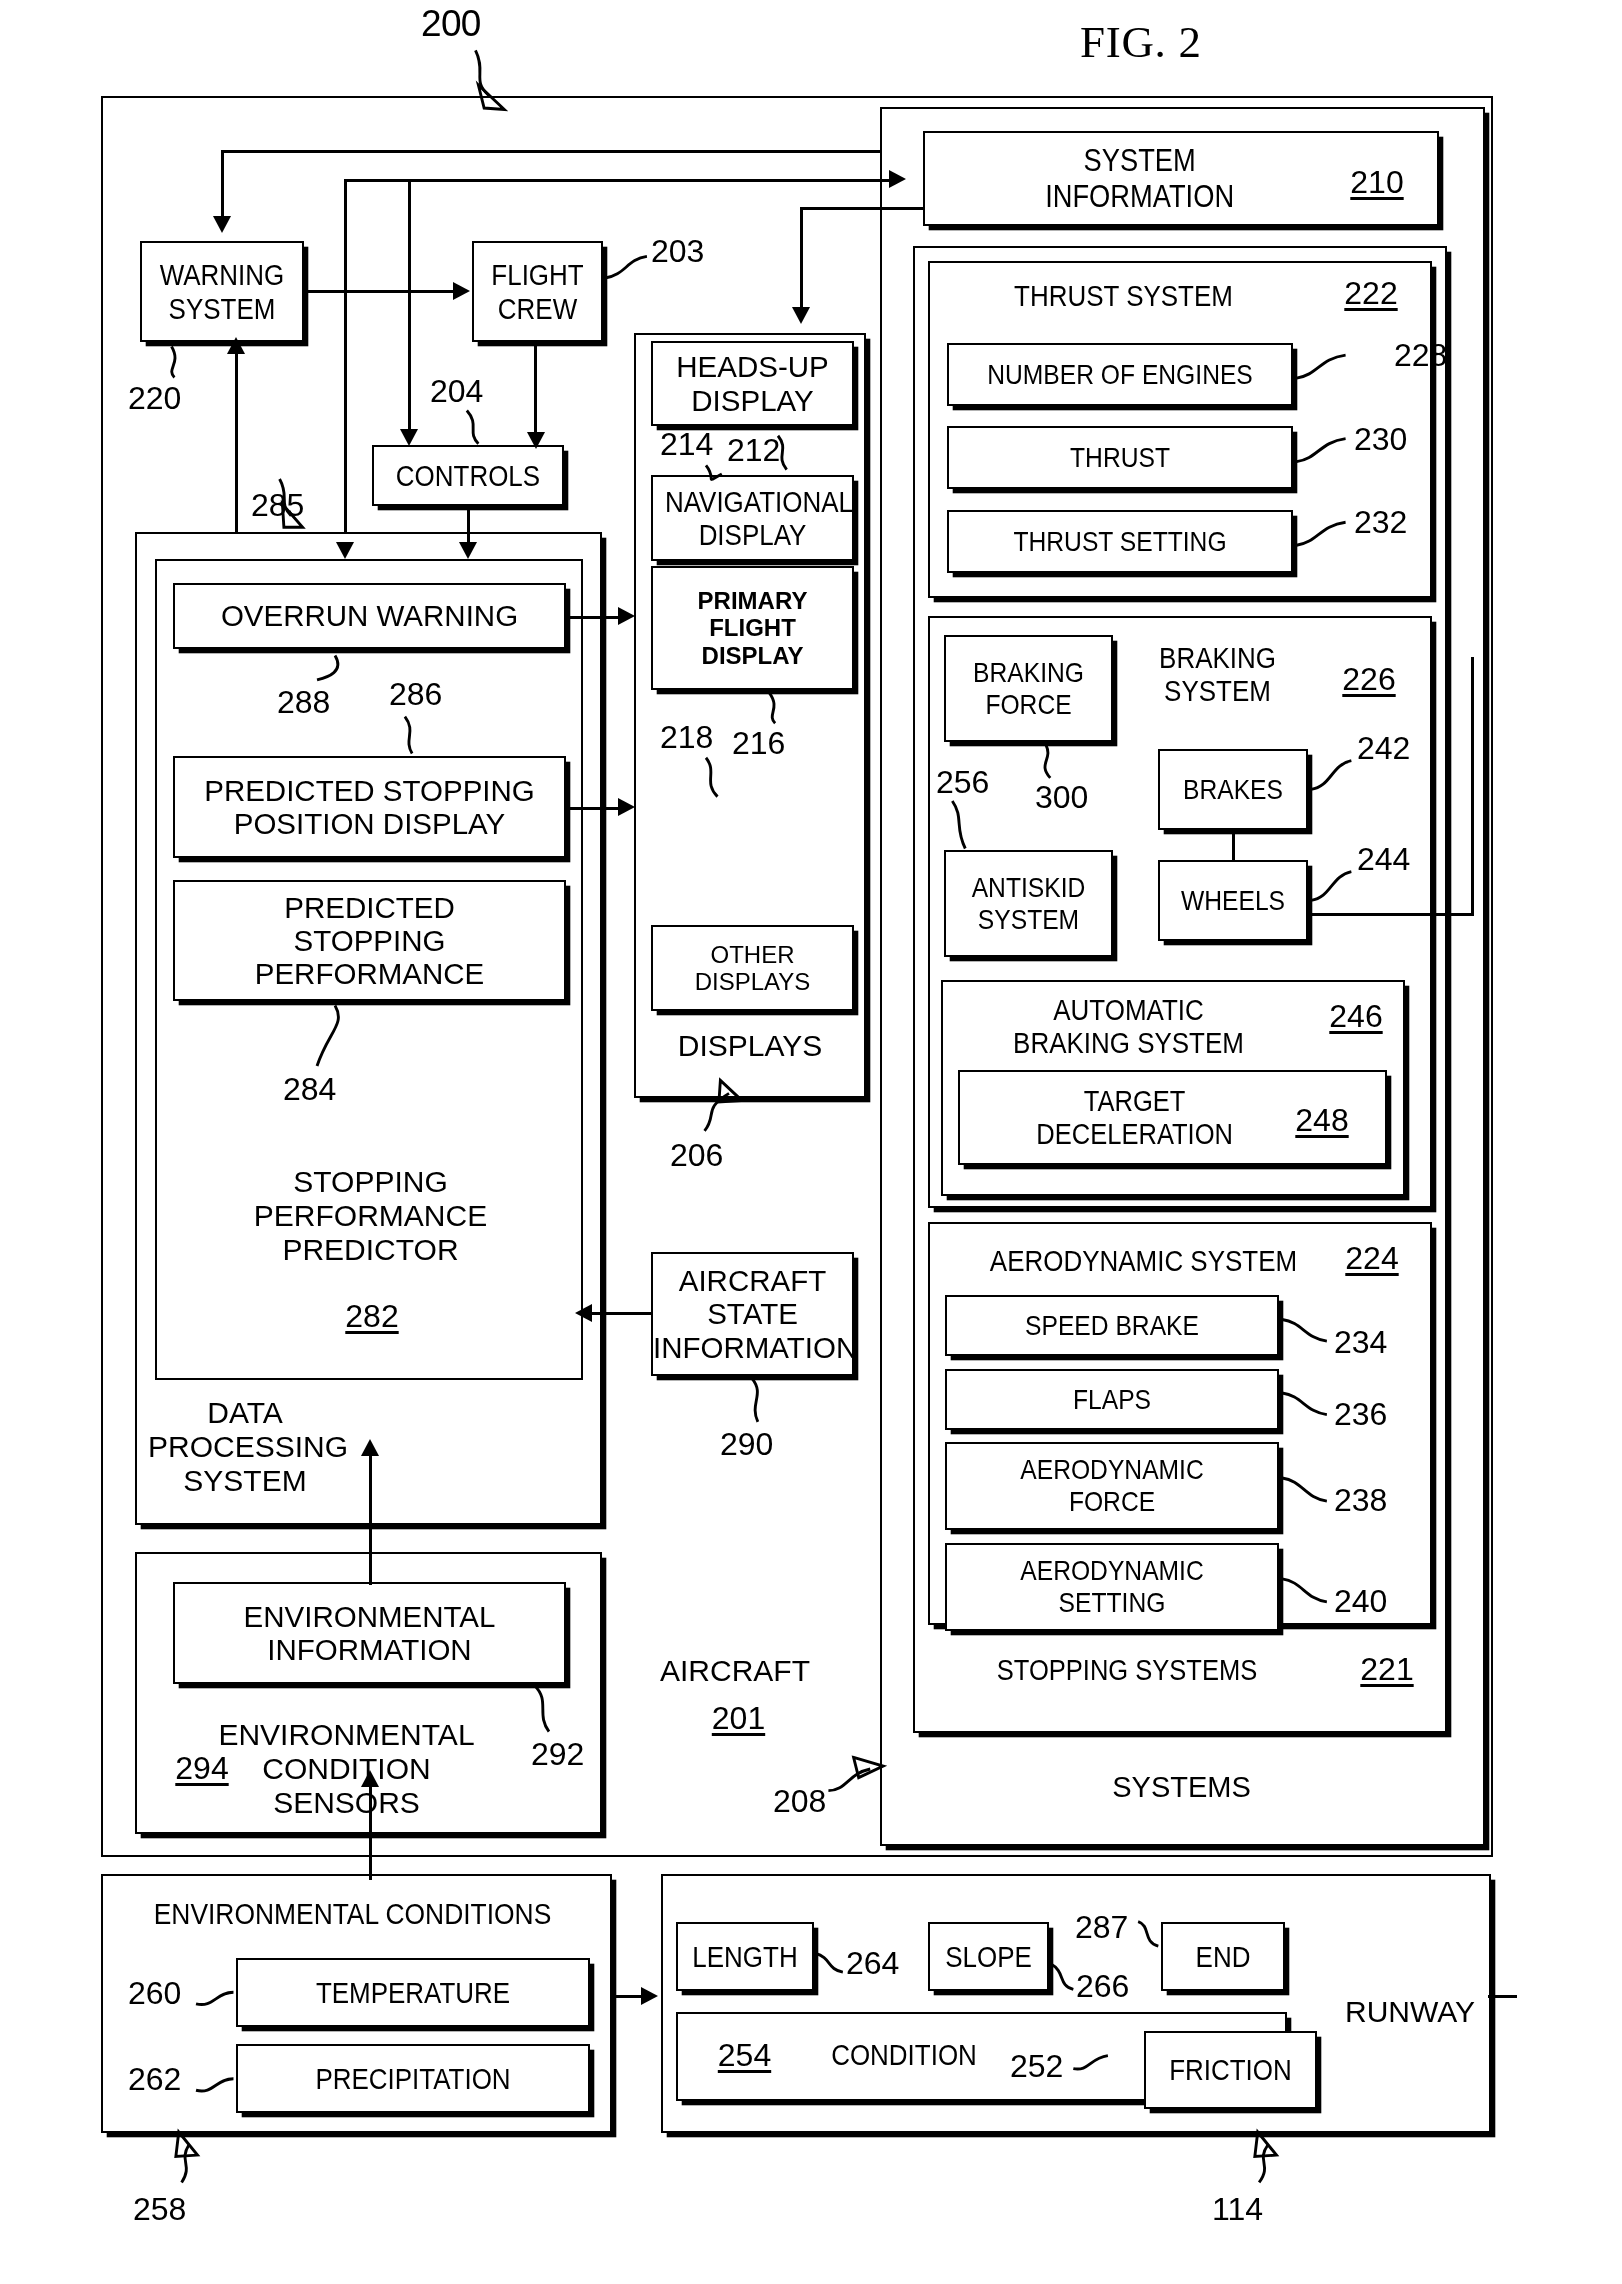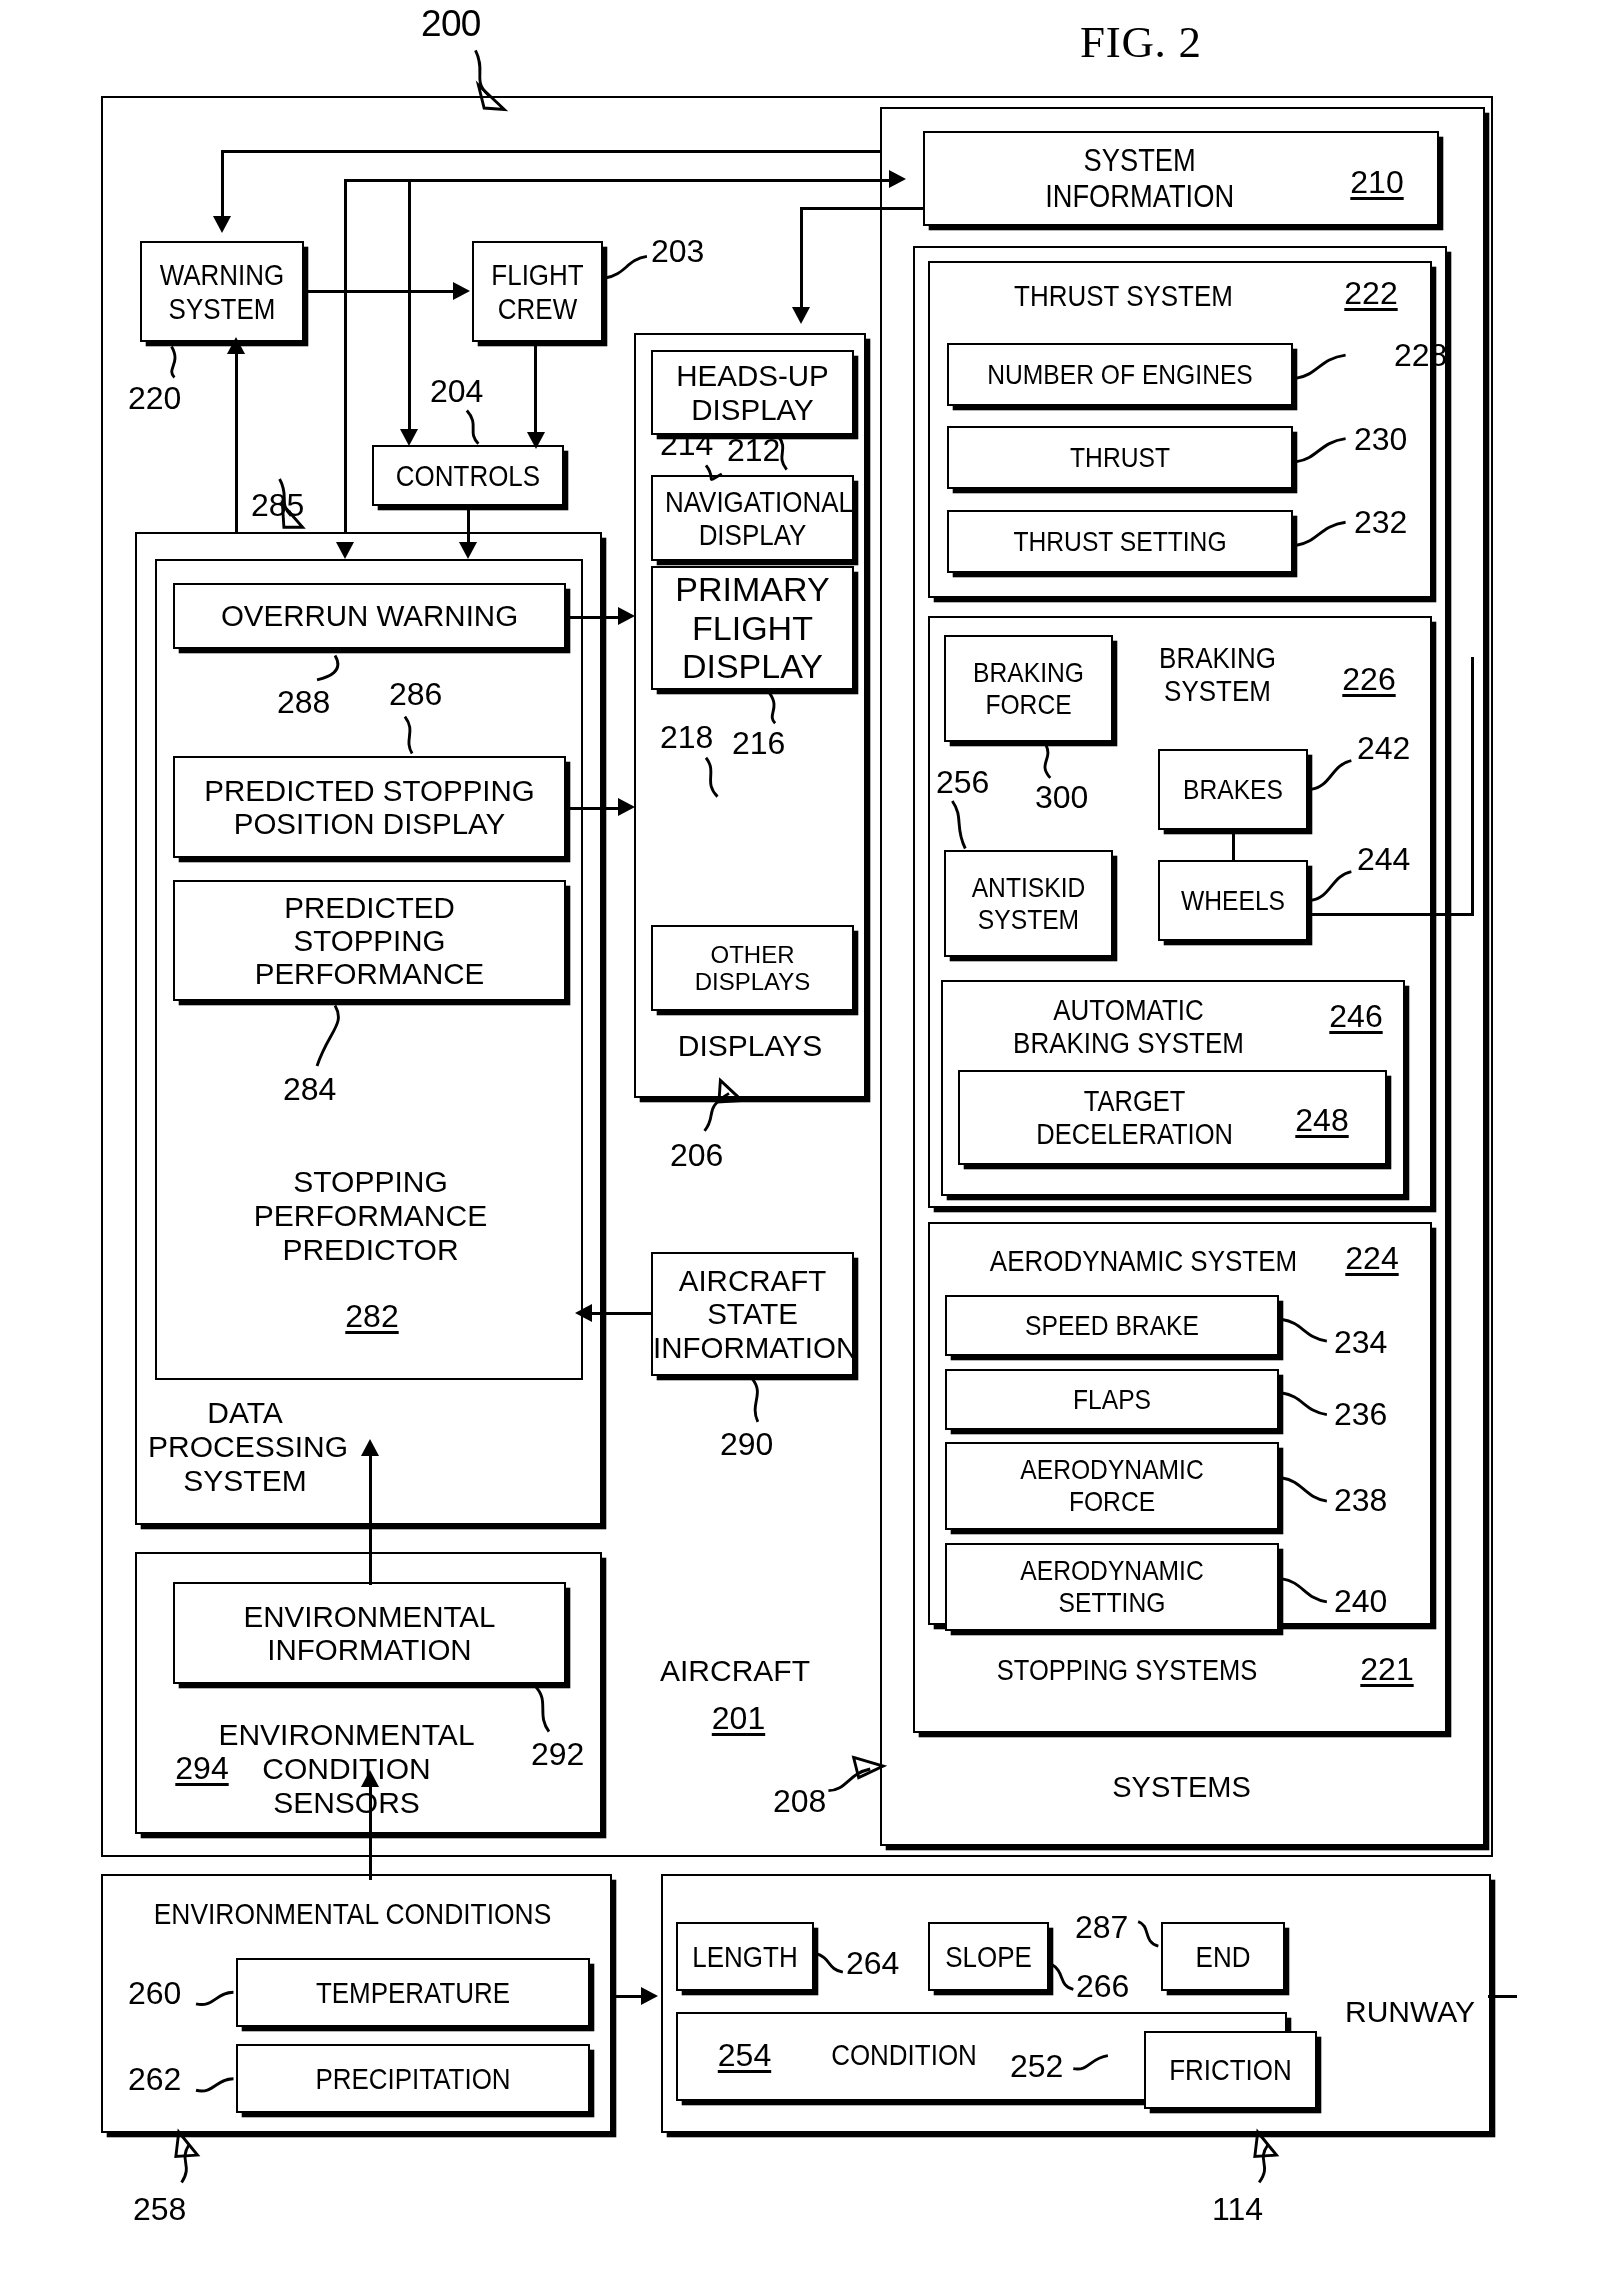--- a/index.html
+++ b/index.html
@@ -280,40 +280,40 @@
   </svg>
 
   <div class="cont sh" style="left:634px;top:333px;width:232px;height:765px;"></div>
   <div class="lbl" style="left:640px;top:1029px;width:220px;font-size:30px;">DISPLAYS</div>
   <div class="num" style="left:670px;top:1137px;">206</div>
   <svg class="lead" style="left:0;top:0;width:1623px;height:2284px;" viewBox="0 0 2253 3171" width="1623" height="2284">
     <path d="M978,1570 C996,1548 975,1540 1012,1518"></path>
     <path d="M1000,1500 L1030,1528 L998,1530 Z" fill="#000" stroke="none"></path>
   </svg>
 
-  <div class="box sh" style="left:651px;top:350px;width:203px;height:85px;">
+  <div class="box sh" style="left:651px;top:341px;width:203px;height:85px;">
     <div class="lbl" style="position:static;font-size:29.5px;width:100%;">HEADS-UP
 DISPLAY</div>
   </div>
   <div class="num" style="left:727px;top:432px;">212</div>
   <svg class="lead" style="left:0;top:0;width:1623px;height:2284px;" viewBox="0 0 2253 3171" width="1623" height="2284">
     <path d="M1080,605 C1096,625 1076,632 1092,652"></path>
   </svg>
 
   <div class="box sh" style="left:651px;top:475px;width:203px;height:86px;">
     <div class="lbl cnd" style="position:static;font-size:29.5px;width:100%;">NAVIGATIONAL
 DISPLAY</div>
   </div>
   <div class="num" style="left:660px;top:426px;">214</div>
   <svg class="lead" style="left:0;top:0;width:1623px;height:2284px;" viewBox="0 0 2253 3171" width="1623" height="2284">
     <path d="M980,646 C996,666 976,672 1002,658"></path>
   </svg>
 
   <div class="box sh" style="left:651px;top:566px;width:203px;height:124px;">
-    <div class="lbl" style="position:static;font-size:34px;width:100%;">PRIMARY
+    <div class="lbl" style="position:static;font-size:24px;width:100%;font-weight:bold;">PRIMARY
 FLIGHT
 DISPLAY</div>
   </div>
   <div class="num" style="left:732px;top:725px;">216</div>
   <svg class="lead" style="left:0;top:0;width:1623px;height:2284px;" viewBox="0 0 2253 3171" width="1623" height="2284">
     <path d="M1068,962 C1084,984 1064,992 1076,1004"></path>
   </svg>
 
   <div class="box sh" style="left:651px;top:925px;width:203px;height:86px;">
     <div class="lbl" style="position:static;font-size:24px;width:100%;">OTHER

